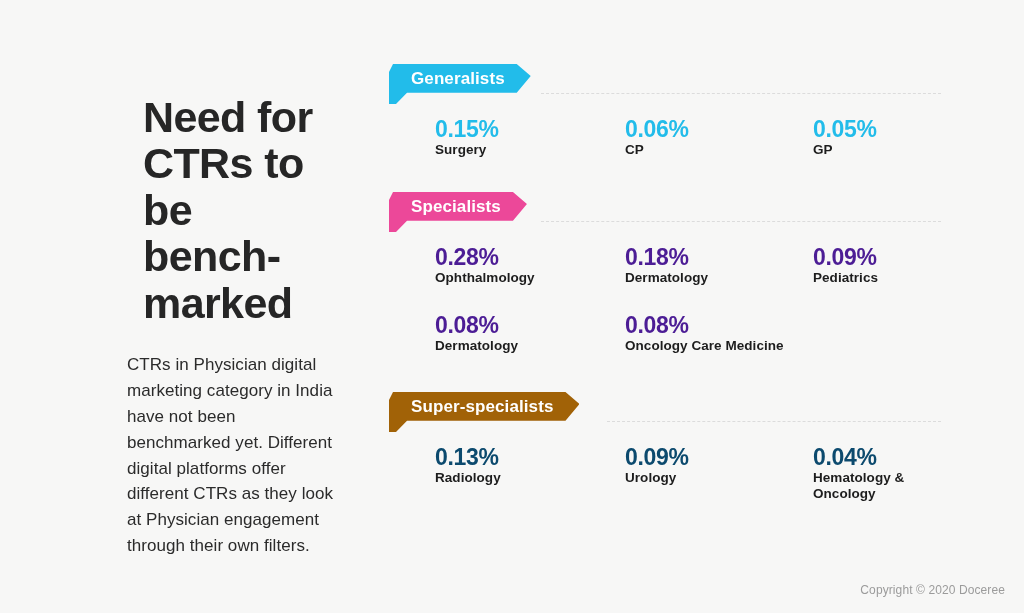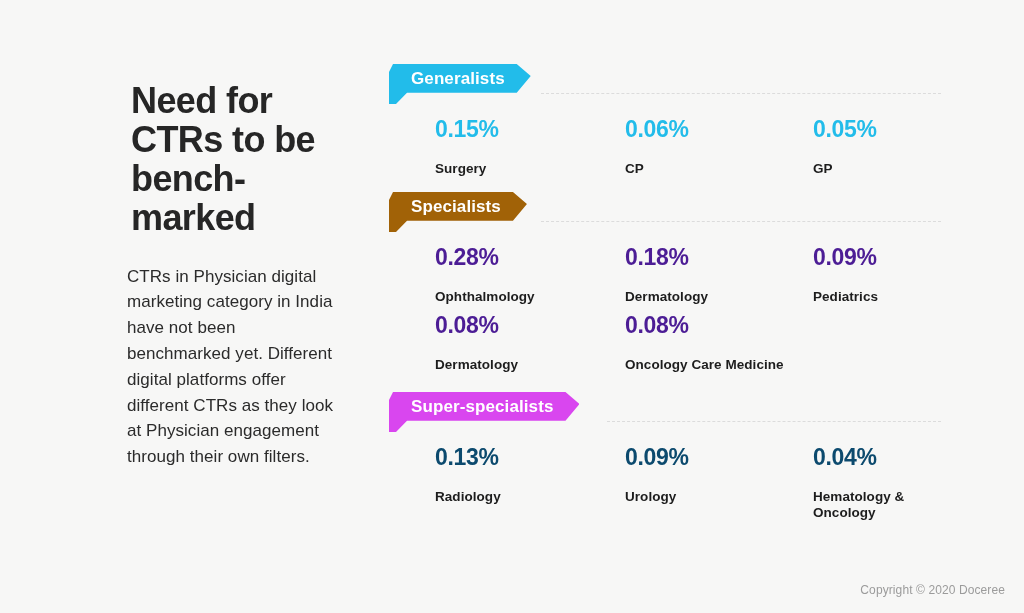--- a/index.html
+++ b/index.html
@@ -21,26 +21,26 @@
   }
 
   
   #left-panel {
     position: absolute;
     left: 127px;
     top: 78px;
     width: 215px;
   }
   #page-title {
-    font-size: 36px;
+    font-size: 43px;
     line-height: 1.08;
     font-weight: 700;
     letter-spacing: -0.6px;
     color: #262626;
-    margin: 4px;
+    margin: 16px;
     width: 190px;
   }
   #intro-paragraph {
     margin: 0;
     margin-top: 26px;
     font-size: 17px;
     line-height: 1.52;
     color: #2b2b2b;
     width: 208px;
     letter-spacing: 0.05px;
@@ -94,22 +94,22 @@
       7px 100%,
       0% 100%
     );
   }
   .ribbon-label {
     display: block;
     position: relative;
     top: -5px;
   }
   .ribbon-cyan { background: #22bcea; }
-  .ribbon-red  { background: #a16207; }
-  .ribbon-blue { background: #d946ef; }
+  .ribbon-red  { background: #ec4899; }
+  .ribbon-blue { background: #a16207; }
 
   .dashed-rule {
     position: absolute;
     top: 29px;
     height: 0;
     right: 0;
     border-top: 1.5px dashed #dcdcdc;
   }
 
   
@@ -127,21 +127,21 @@
   .stat-col-2 { left: 424px; }
 
   .stat-value {
     font-size: 23px;
     font-weight: 700;
     line-height: 1;
     letter-spacing: -0.3px;
     white-space: nowrap;
   }
   .stat-label {
-    margin-top: 20px;
+    margin-top: 1px;
     font-size: 13.5px;
     font-weight: 700;
     color: #1d1d1d;
     line-height: 1.2;
     letter-spacing: 0.05px;
     white-space: pre-line;
   }
   .val-cyan { color: #22bcea; }
   .val-red  { color: #4c1d95; }
   .val-blue { color: #0c4a6e; }

